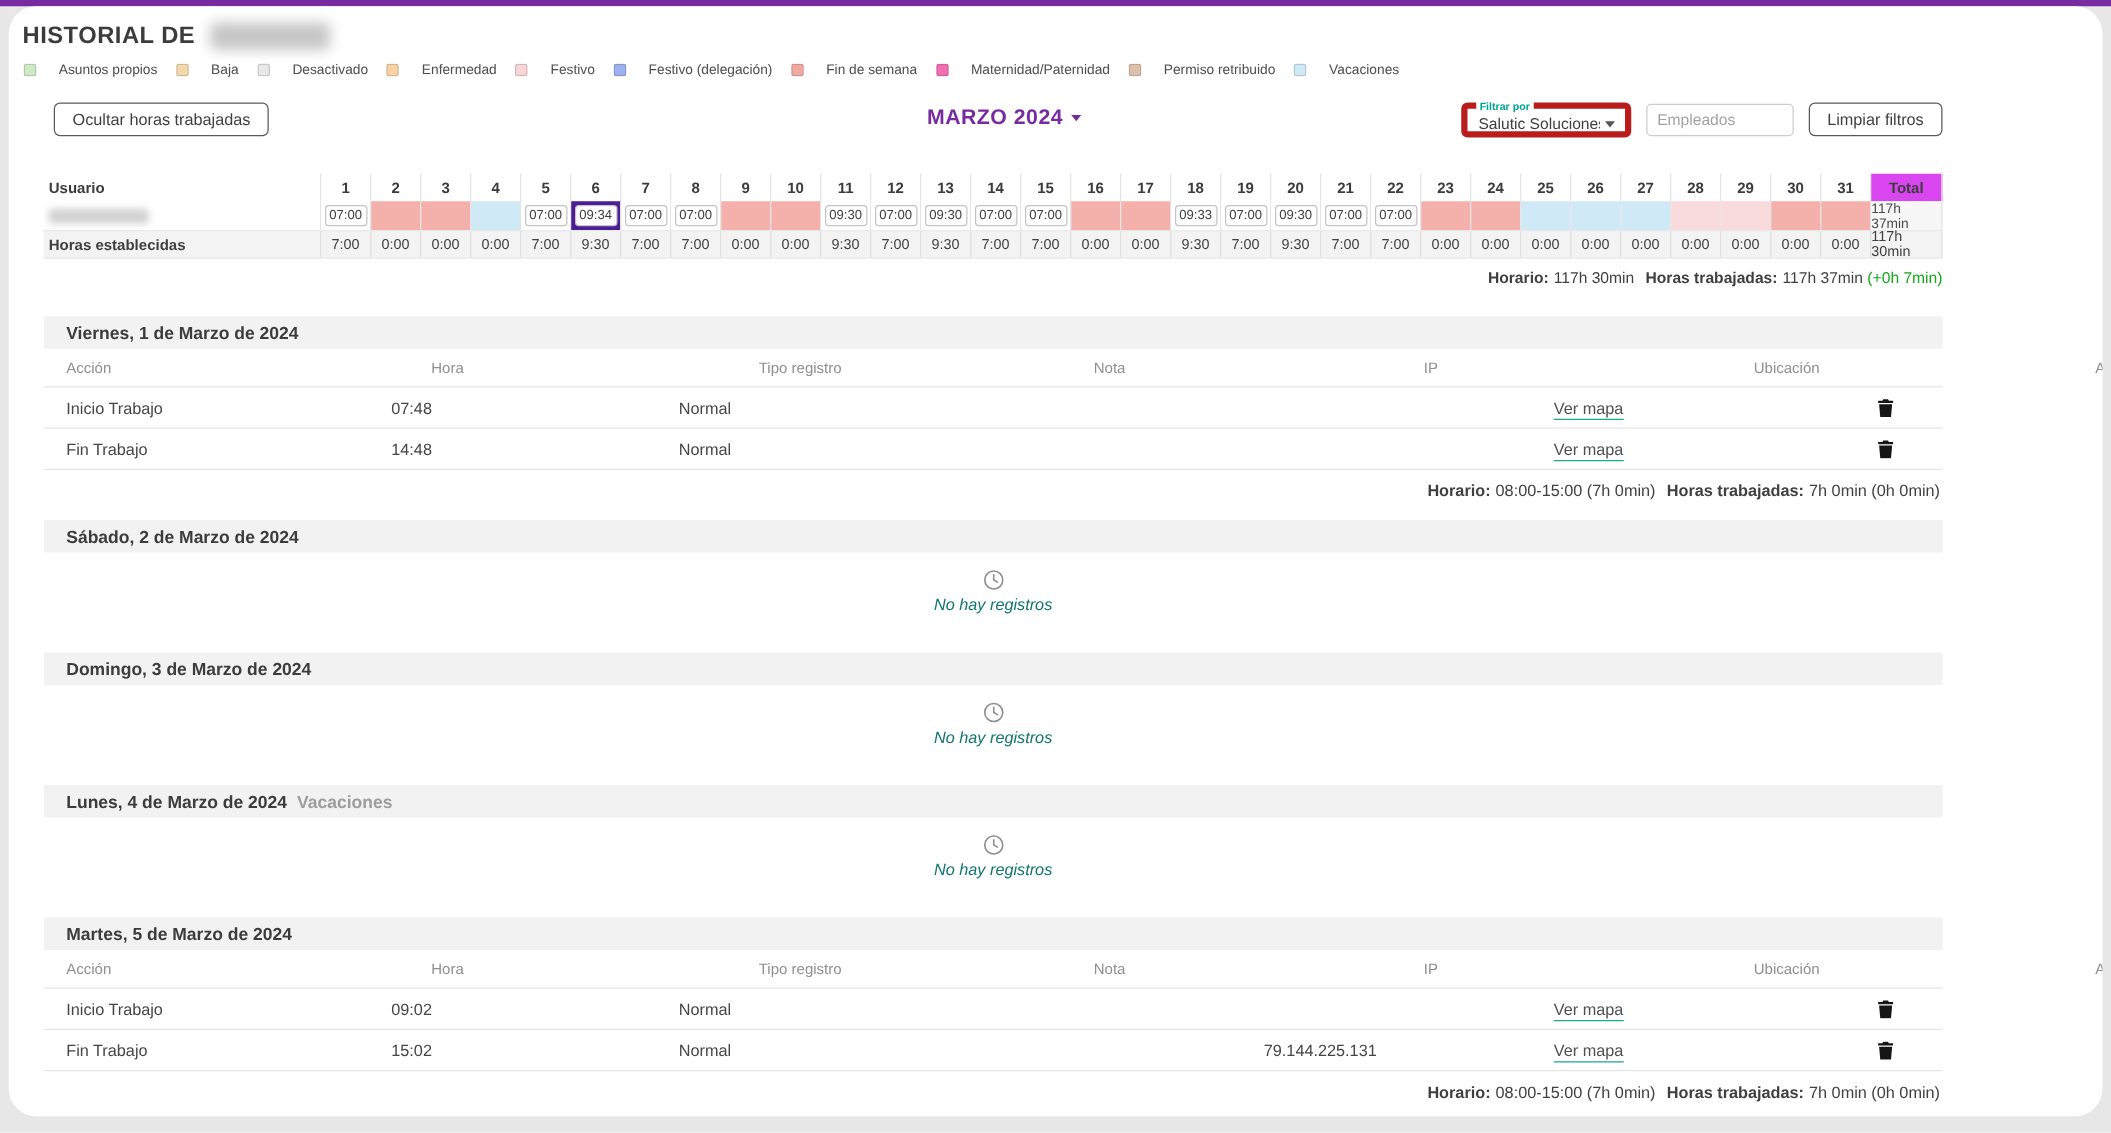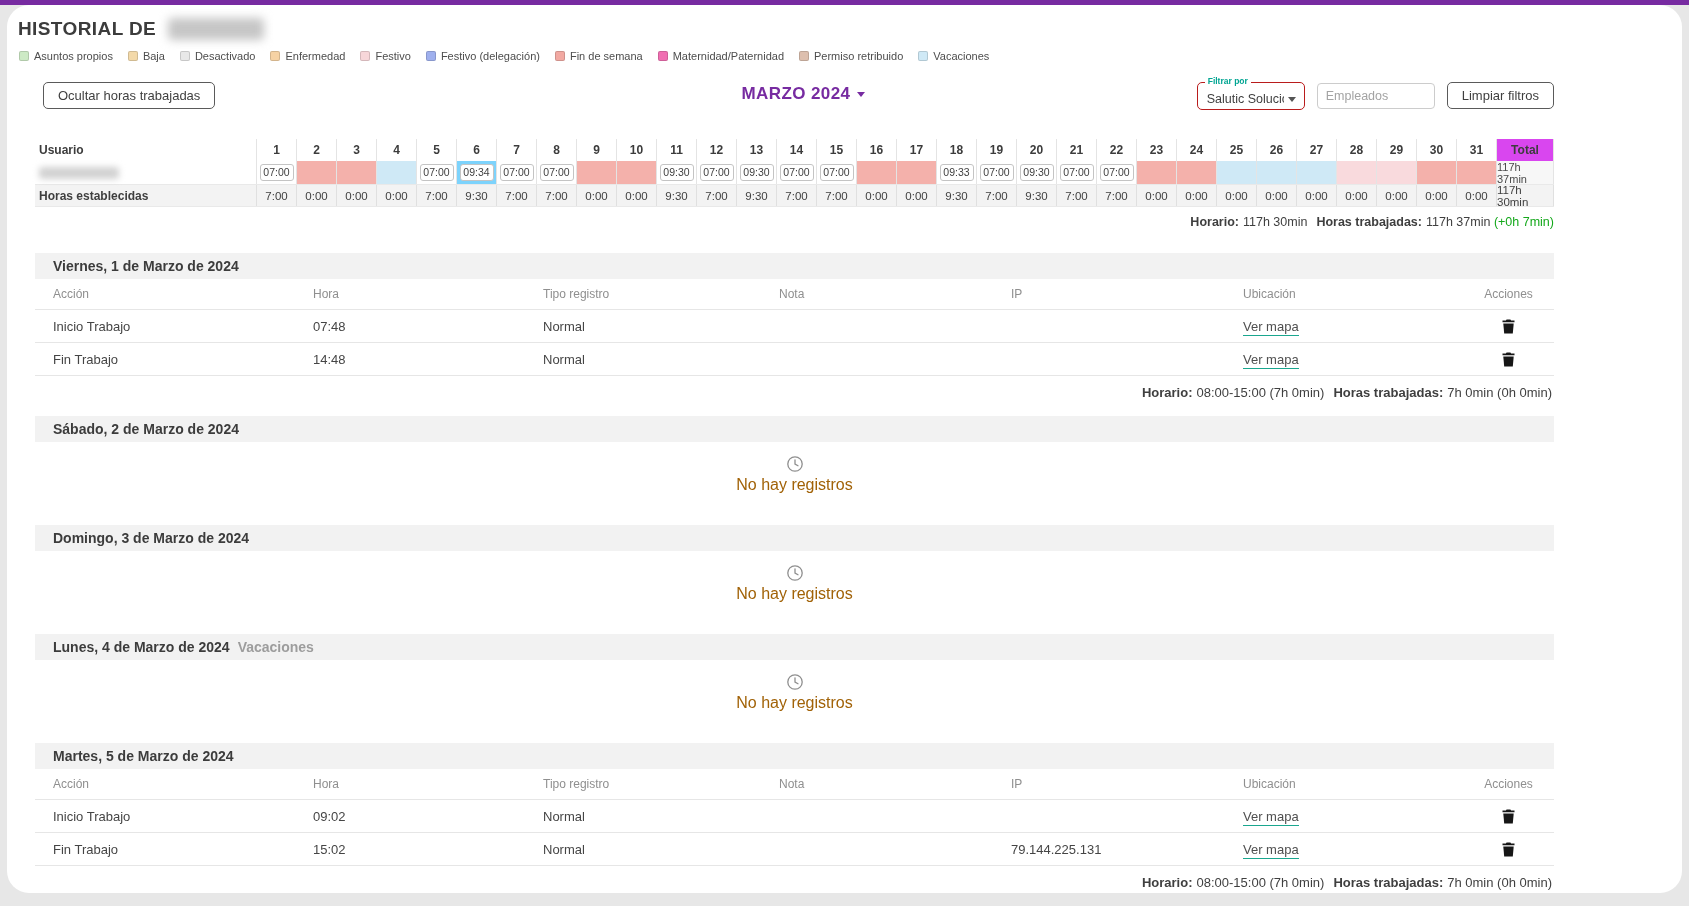--- a/index.html
+++ b/index.html
@@ -25,41 +25,41 @@
     background:#fff;margin:0 7px;height:888px;overflow:hidden;position:relative;border-radius:22px;
   }
   
   .hdr{padding:13px 0 0 11px;display:flex;align-items:center;}
   .hdr h1{font-size:19px;font-weight:bold;letter-spacing:.4px;margin:0;color:#3c3c3c;}
   .blur-name{
     display:inline-block;width:96px;height:22px;margin-left:12px;border-radius:4px;
     background:#c6c6c6;filter:blur(5px);
   }
   .legend{display:flex;align-items:center;gap:15px;padding:10px 0 0 12px;}
-  .legend-item{display:flex;align-items:center;gap:5px;}
+  .legend-item{display:flex;align-items:center;gap:18px;}
   .legend-chip{width:10px;height:10px;border-radius:2px;border:1px solid rgba(0,0,0,.14);display:inline-block;}
   .legend-label{font-size:11px;color:#4d4d4d;}
   
   .content{width:1519px;margin-left:28px;}
   
   .toolbar{position:relative;height:30px;margin-top:20px;}
   .btn{
     background:#fff;border:1px solid #5a5a5a;border-radius:5px;
     font-family:inherit;font-size:13px;color:#3f3f3f;padding:5px 14px;cursor:pointer;
   }
   .toolbar .hide-btn{position:absolute;left:8px;top:0;}
   .month-selector{
     position:absolute;left:18px;right:0;top:2px;text-align:center;color:var(--purple);
     font-size:17px;font-weight:bold;letter-spacing:.4px;cursor:pointer;
   }
   .caret{display:inline-block;width:0;height:0;border-left:4px solid transparent;border-right:4px solid transparent;border-top:5px solid currentColor;vertical-align:middle;margin-left:7px;}
   .right-controls{position:absolute;right:0;top:0;display:flex;align-items:flex-start;gap:12px;}
   .filter-select{
-    position:relative;border:1px solid #b91c1c;border-radius:5px;background:#fff;
-    width:108px;height:28px;padding:6px 8px 0 9px;cursor:pointer;font-size:12.5px;color:#3f3f3f;
+    position:relative;border:5px solid #b91c1c;border-radius:5px;background:#fff;
+    width:136px;height:28px;padding:6px 8px 0 9px;cursor:pointer;font-size:12.5px;color:#3f3f3f;
     display:flex;align-items:center;justify-content:space-between;
   }
   .filter-float{
     position:absolute;top:-6px;left:7px;background:#fff;padding:0 3px;
     font-size:8.5px;font-weight:bold;color:var(--teal);line-height:1;
   }
   .filter-value{white-space:nowrap;overflow:hidden;}
   .filter-select .caret{border-top-color:#555;margin-left:4px;flex:none;}
   .emp-input{
     width:118px;height:26px;border:1px solid #cccccc;border-radius:4px;background:#fff;
@@ -92,34 +92,34 @@
   .sum-diff{color:var(--green);}
   
   .day-sections{margin-top:24px;}
   .day-section{margin-bottom:14px;}
   .section-band{
     height:26px;line-height:26px;background:var(--band);
     font-size:14px;font-weight:bold;color:#3c3c3c;padding-left:18px;
   }
   .section-tag{color:#9d9d9d;margin-left:8px;font-weight:bold;}
   .rec-row{display:grid;grid-template-columns:260px 230px 236px 232px 232px 238px 91px;align-items:center;border-bottom:1px solid var(--line);}
-  .rec-head{height:31px;}
+  .rec-head{height:31px;gap:32px;}
   .rec-head .rec-cell{font-size:12px;color:#8f8f8f;}
   .rec-row:not(.rec-head){height:33px;font-size:13px;color:#454545;}
   .rec-cell{padding-left:18px;white-space:nowrap;}
   .rec-cell.center{display:flex;justify-content:center;padding-left:0;text-align:center;}
   .map-link{
     color:#4f4f4f;text-decoration:none;border-bottom:1.5px solid #1aa78f;
     padding-bottom:1px;cursor:pointer;font-size:13px;
   }
   .trash-btn{background:none;border:none;padding:2px;cursor:pointer;line-height:0;}
   .section-footer{text-align:right;font-size:13px;color:#3f3f3f;padding:9px 2px 2px 0;}
   .empty-state{text-align:center;padding:13px 0 17px 0;}
   .empty-state .clock{display:block;margin:0 auto 3px auto;width:18px;height:18px;}
-  .empty-text{font-size:16px;color:#a16207;}
+  .empty-text{font-size:13px;color:#0f766e;font-style:italic;}
 </style>
 </head>
 <body>
 
 <div class="topbar" style="background: rgb(119, 43, 161);"></div>
 
 <div class="card">
 
   <div class="hdr">
     <h1>HISTORIAL DE</h1>
@@ -229,21 +229,21 @@
           </div>
           <div class="cal-cell" style="background: rgb(255, 255, 255);">
             <span class="time-chip">07:00</span>
           </div>
           <div class="cal-cell" style="background: rgb(244, 177, 171);"></div>
           <div class="cal-cell" style="background: rgb(244, 177, 171);"></div>
           <div class="cal-cell" style="background: rgb(207, 233, 246);"></div>
           <div class="cal-cell" style="background: rgb(255, 255, 255);">
             <span class="time-chip">07:00</span>
           </div>
-          <div class="cal-cell" style="background: #7dd3fc;">
+          <div class="cal-cell" style="background: #4c1d95;">
             <span class="time-chip">09:34</span>
           </div>
           <div class="cal-cell" style="background: rgb(255, 255, 255);">
             <span class="time-chip">07:00</span>
           </div>
           <div class="cal-cell" style="background: rgb(255, 255, 255);">
             <span class="time-chip">07:00</span>
           </div>
           <div class="cal-cell" style="background: rgb(244, 177, 171);"></div>
           <div class="cal-cell" style="background: rgb(244, 177, 171);"></div>

